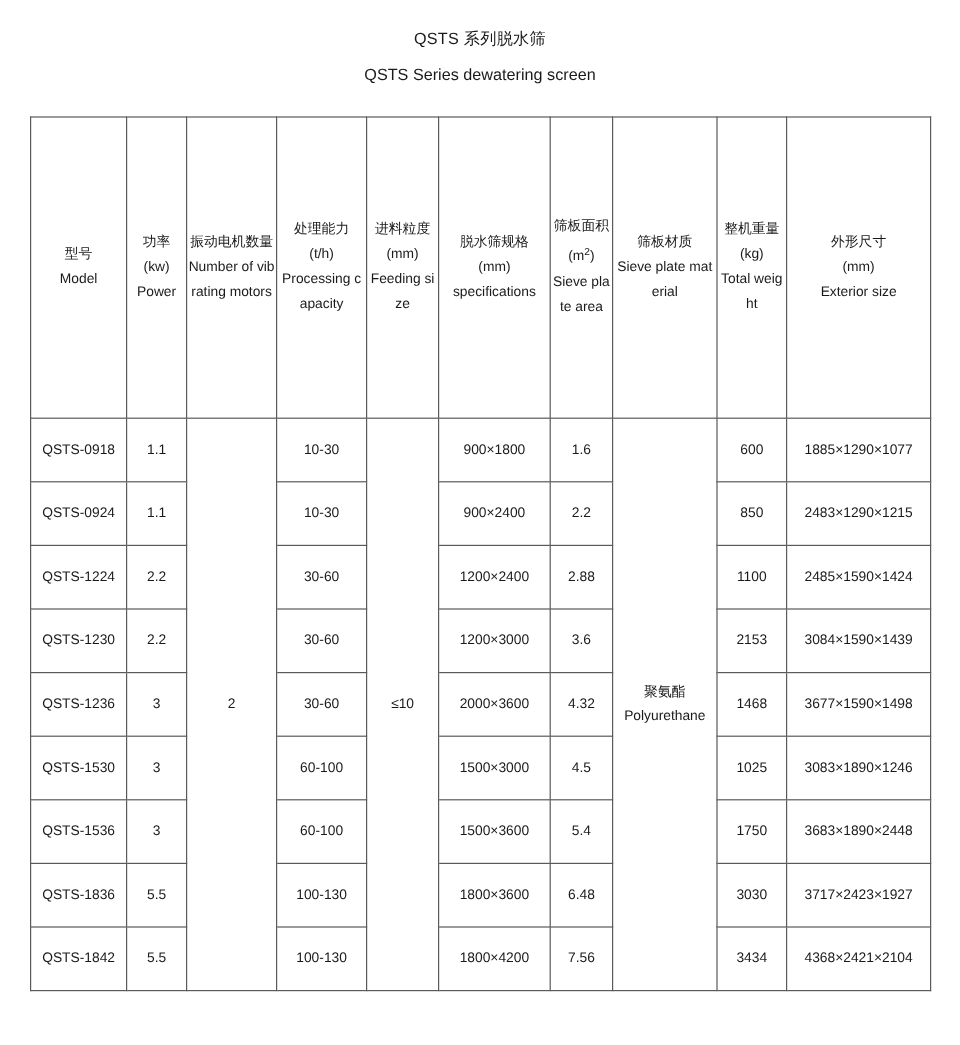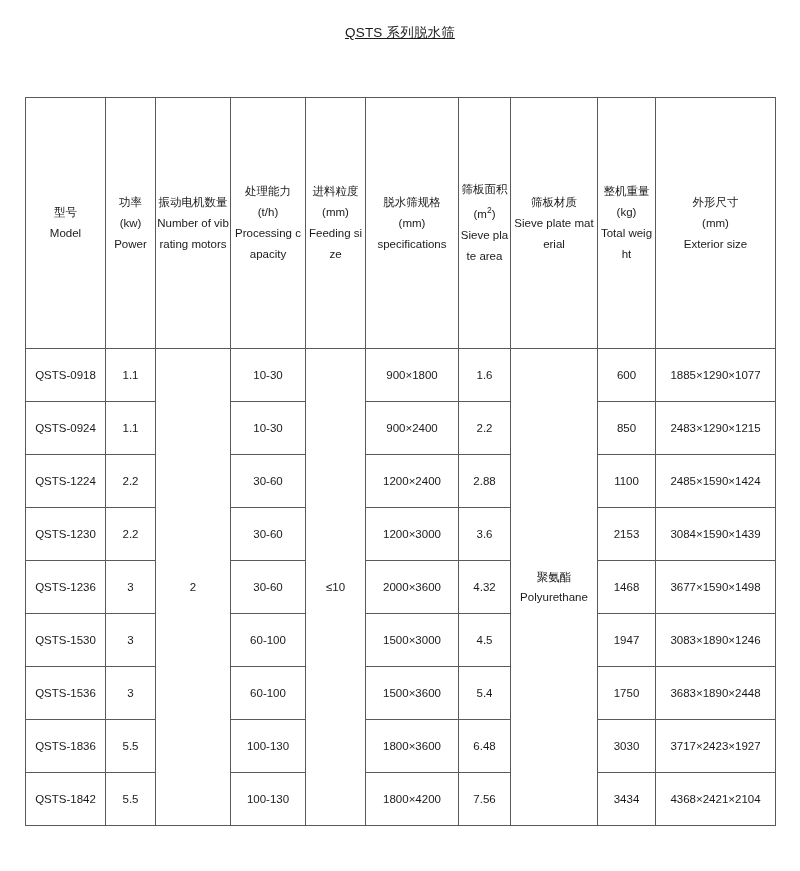--- a/index.html
+++ b/index.html
@@ -12,21 +12,20 @@
     height: 871px;
     font-family: "Liberation Sans", "DejaVu Sans", sans-serif;
     color: #1a1a1a;
     -webkit-font-smoothing: antialiased;
   }
   .page {
     position: relative;
     width: 800px;
     height: 871px;
     box-sizing: border-box;
-    text-decoration: underline;
   }
   .titles {
     padding-top: 24px;
     text-align: center;
   }
   .title-cn {
     font-size: 13.5px;
     line-height: 18px;
     letter-spacing: 0.2px;
     color: #1a1a1a;
@@ -83,20 +82,21 @@
   .sup { font-size: 8.5px; vertical-align: super; }
   .merged { vertical-align: middle; font-size: 11.5px; line-height: 22px; }
 </style>
 </head>
 <body>
 
 <div class="page">
 
   <div class="titles">
     <div class="title-cn">QSTS 系列脱水筛</div>
+    <div class="title-en">QSTS Series dewatering screen</div>
   </div>
 
   <div class="table-wrap">
     <table class="spec">
       <colgroup>
         <col class="c1">
           <col class="c2">
           <col class="c3">
           <col class="c4">
           <col class="c5">
@@ -212,21 +212,21 @@
           <td>1468</td>
           <td>3677×1590×1498</td>
         </tr>
 
         <tr class="datarow">
           <td>QSTS-1530</td>
           <td>3</td>
           <td>60-100</td>
           <td>1500×3000</td>
           <td>4.5</td>
-          <td>1947</td>
+          <td>1025</td>
           <td>3083×1890×1246</td>
         </tr>
 
         <tr class="datarow">
           <td>QSTS-1536</td>
           <td>3</td>
           <td>60-100</td>
           <td>1500×3600</td>
           <td>5.4</td>
           <td>1750</td>

